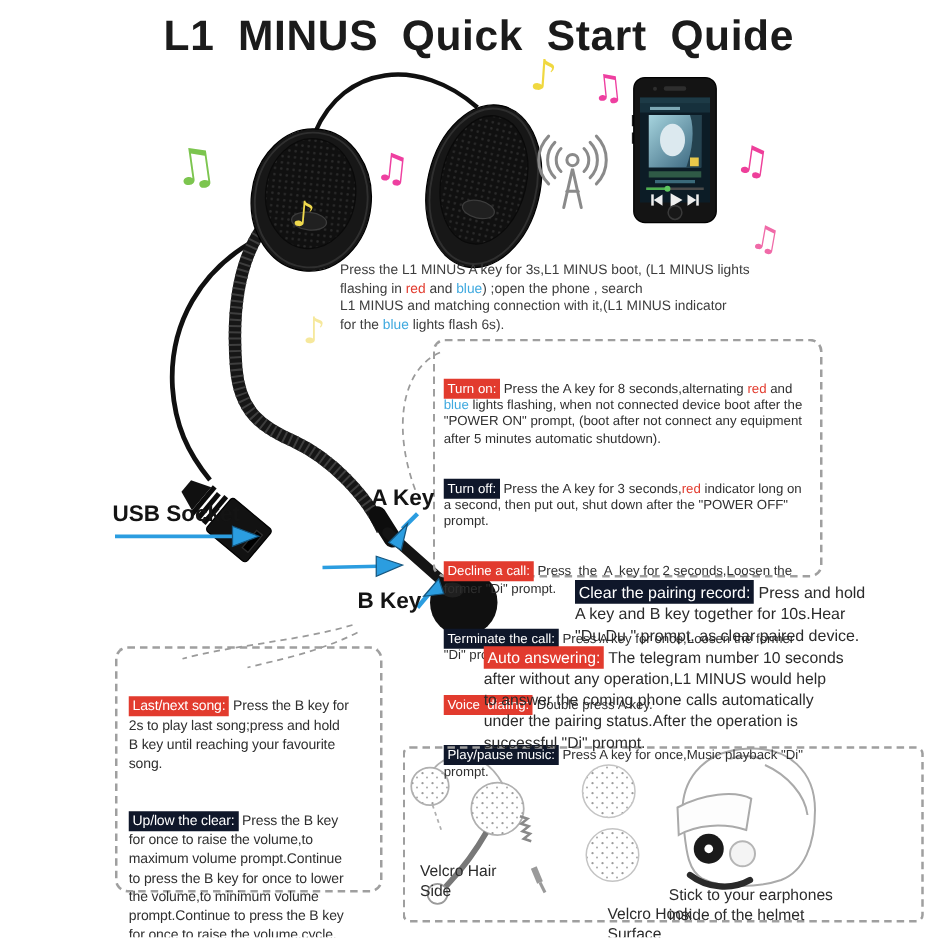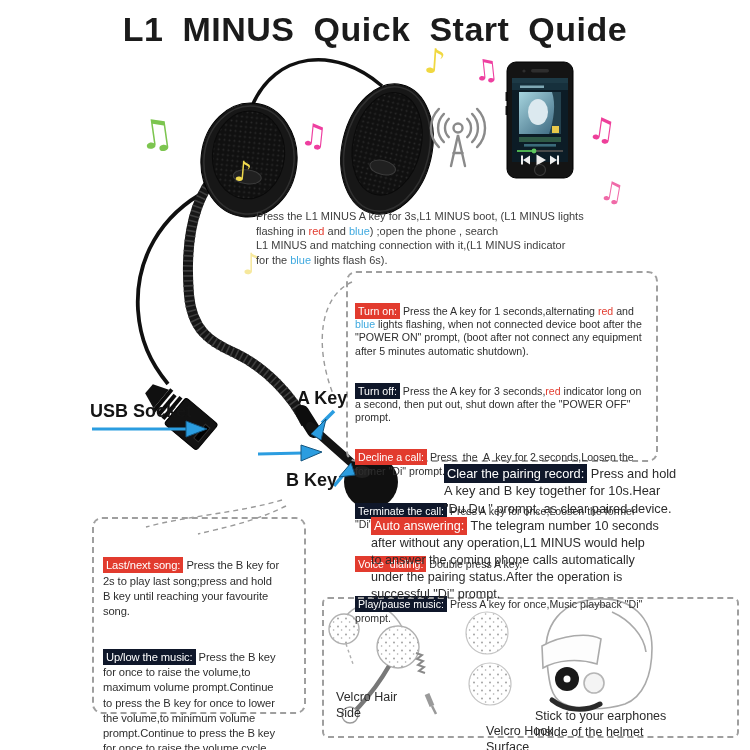--- a/index.html
+++ b/index.html
@@ -1,20 +1,20 @@
 <!DOCTYPE html>
 <html><head>
 <meta charset="utf-8">
 <style>
   html,body{margin:0;padding:0;background:#fff;}
   .page{position:relative;width:750px;height:750px;background:#fff;overflow:hidden;
         font-family:"Liberation Sans",sans-serif;color:#2e2e2e;}
   .abs{position:absolute;}
   svg.art{position:absolute;left:0;top:0;z-index:1;}
-  .txt{z-index:2;}
+  .txt{z-index:2;margin-left:16px;}
   .title{left:0;right:0;top:10px;text-align:center;font-size:34px;font-weight:bold;
          color:#1b1b1b;letter-spacing:.5px;word-spacing:9px;}
   .pair-head{left:262px;top:176px;font-family:"Liberation Serif",serif;font-weight:bold;
              font-size:21px;color:#1c1c1c;}
   .pair-text{left:256px;top:209px;width:336px;font-size:11px;line-height:1.34;
              white-space:pre-wrap;color:#3d3d3d;}
   .dash-box{border:2px dashed #9f9f9f;border-radius:10px;box-sizing:border-box;z-index:1;}
   .boxA{left:346px;top:271px;width:312px;height:191px;padding:5px 7px;font-size:10.6px;
         line-height:1.26;white-space:pre-wrap;color:#2f2f2f;}
   .boxB{left:92px;top:517px;width:214px;height:197px;padding:9px 9px;font-size:11.2px;
@@ -206,21 +206,21 @@
   <span class="note abs" style="left: 600px; top: 178px; font-size: 27px; transform: rotate(10deg); color: rgb(240, 106, 168);">♫</span>
   <span class="note abs" style="left: 242px; top: 250px; font-size: 29px; color: rgb(246, 232, 156);">♪</span>
 
   <div class="abs txt title">L1 MINUS Quick Start Quide</div>
   <div class="abs txt pair-text"><span>Press the L1 MINUS A key for 3s,L1 MINUS boot, (L1 MINUS lights
 flashing in </span><span class="c-red">red</span><span> and </span><span class="c-blue">blue</span><span>) ;open the phone , search
 L1 MINUS and matching connection with it,(L1 MINUS indicator
 for the </span><span class="c-blue">blue</span><span> lights flash 6s).</span></div>
 
   <div class="abs dash-box boxA">
-    <div><span class="hl red">Turn on:</span> <span>Press the A key for 1 seconds,alternating </span><span class="c-red">red</span><span> and
+    <div><span class="hl red">Turn on:</span> <span>Press the A key for 8 seconds,alternating </span><span class="c-red">red</span><span> and
 </span><span class="c-blue">blue</span><span> lights flashing, when not connected device boot after the
 "POWER ON" prompt, (boot after not connect any equipment
 after 5 minutes automatic shutdown).</span></div>
     <div><span class="hl blue">Turn off:</span> <span>Press the A key for 3 seconds,</span><span class="c-red">red</span><span> indicator long on
 a second, then put out, shut down after the "POWER OFF"
 prompt.</span></div>
     <div><span class="hl red">Decline a call:</span> <span>Press  the  A  key for 2 seconds,Loosen the
 former "Di" prompt.</span></div>
     <div><span class="hl blue">Terminate the call:</span> <span>Press A key for once,Loosen the former
 "Di" prompt.</span></div>
@@ -236,21 +236,21 @@
 after without any operation,L1 MINUS would help
 to answer the coming phone calls automatically
 under the pairing status.After the operation is
 successful "Di" prompt.</span></div>
 
   <div class="abs dash-box boxB">
     <div><span class="hl red">Last/next song:</span> <span>Press the B key for
 2s to play last song;press and hold
 B key until reaching your favourite
 song.</span></div>
-    <div><span class="hl blue">Up/low the music:</span> <span>Press the B key
+    <div><span class="hl blue">Up/low the clear:</span> <span>Press the B key
 for once to raise the volume,to
 maximum volume prompt.Continue
 to press the B key for once to lower
 the volume,to minimum volume
 prompt.Continue to press the B key
 for once to raise the volume,cycle.</span></div>
   </div>
 
   <div class="abs dash-box boxC"></div>
   <div class="abs cap velcro-hair">Velcro Hair

